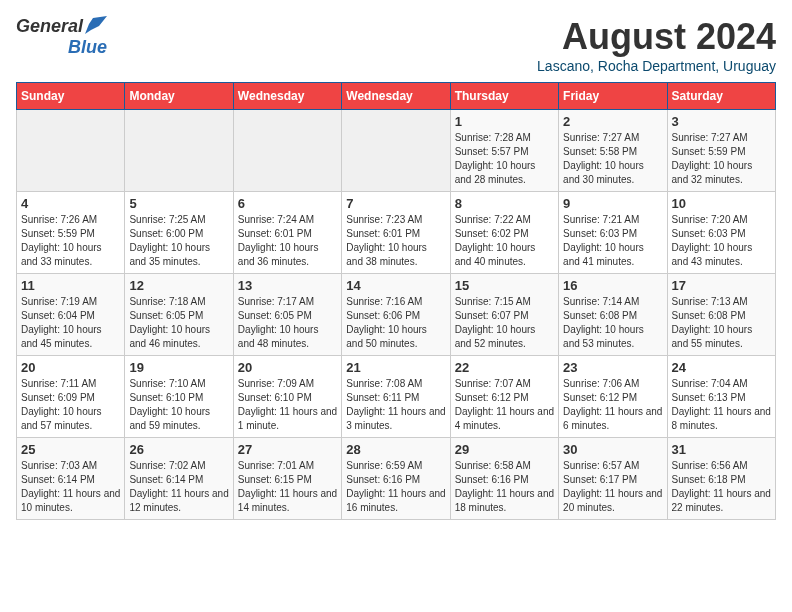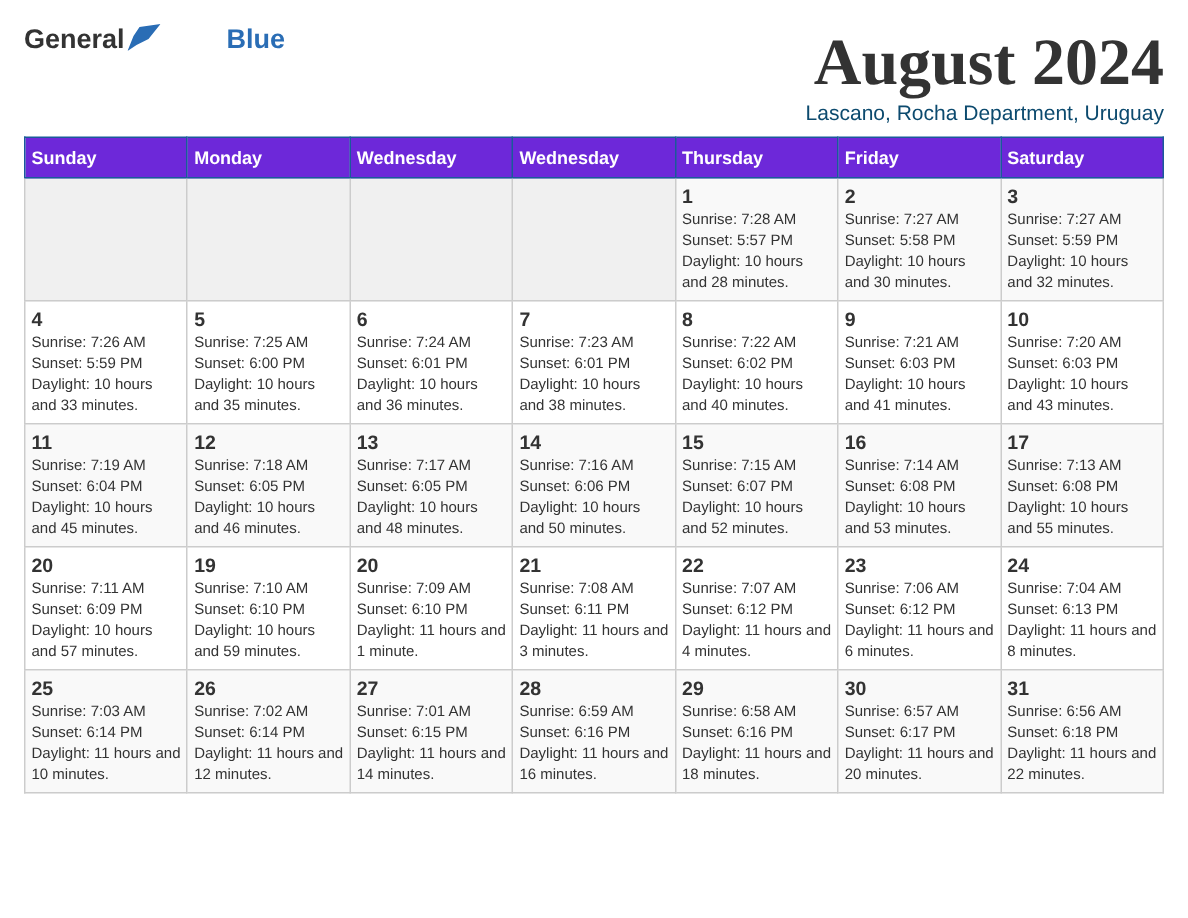--- a/index.html
+++ b/index.html
@@ -11,57 +11,58 @@
       padding: 16px;
     }
     .header {
       display: flex;
       align-items: flex-start;
       justify-content: space-between;
       margin-bottom: 8px;
     }
     .logo {
       display: flex;
+      flex-direction: column;
       align-items: flex-end;
+      font-style: italic;
     }
     .logo-general {
       font-size: 18px;
       font-weight: bold;
       color: #333;
     }
     .logo-blue {
       font-size: 18px;
       font-weight: bold;
       color: #2a6db5;
       margin-left: 44px;
     }
     .logo-row {
       display: flex;
       align-items: center;
     }
     .title-block {
       text-align: right;
     }
     .month-title {
-      font-size: 44px;
-      font-weight: bold;
-      color: #333;
-      font-family: Liberation Serif, serif;
+      font-size: 36px;
+      font-weight: bold;
+      color: #333;
     }
     .location {
       font-size: 14px;
       color: #0c4a6e;
     }
     table {
       width: 100%;
       border-collapse: collapse;
       font-size: 11px;
     }
     thead tr th {
-      background-color: #6d28d9;
+      background-color: #ef4444;
       color: #fff;
       padding: 6px 4px;
       text-align: left;
       font-size: 12px;
       font-weight: bold;
       border: 1px solid #1a5a9a;
     }
     tbody tr td {
       border: 1px solid #ccc;
       padding: 4px 4px;

